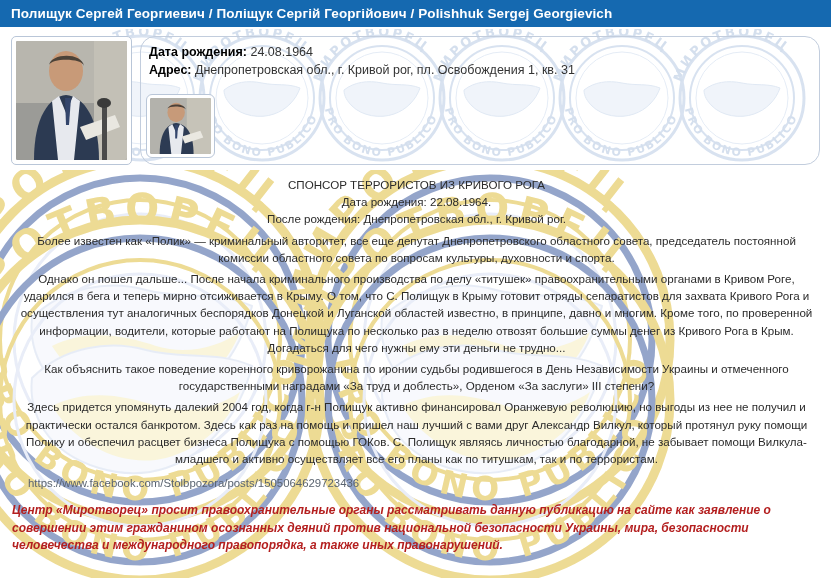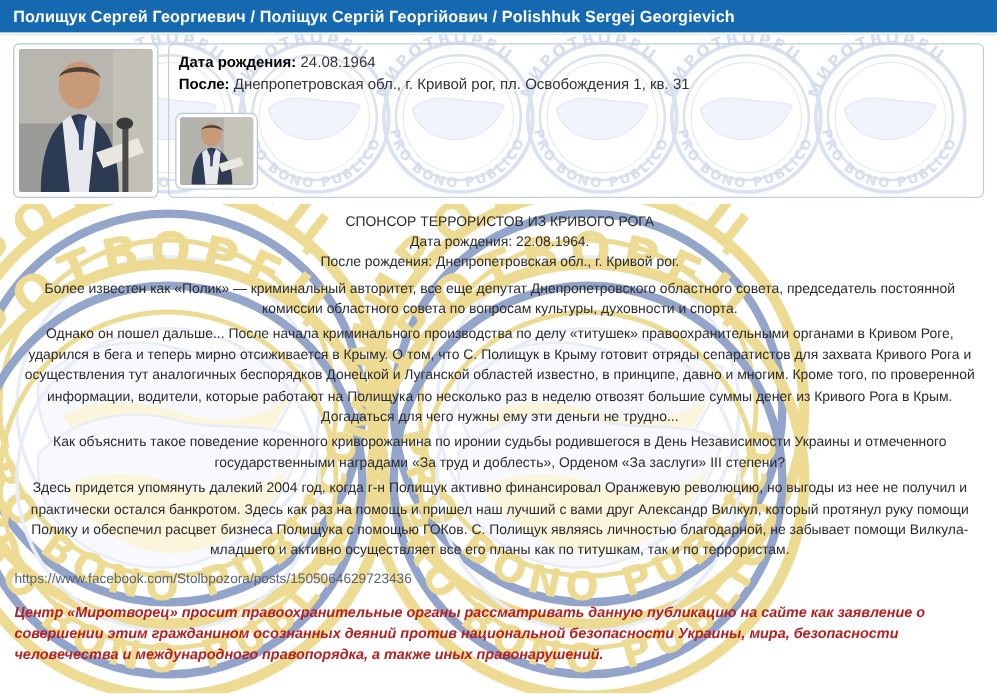--- a/index.html
+++ b/index.html
@@ -111,21 +111,21 @@
   }
 
   .infobox {
     position: absolute;
     left: 140px;
     top: 5px;
     width: 680px;
     height: 129px;
     box-sizing: border-box;
     border: 1px solid #c2cddd;
-    border-radius: 5px;
+    border-radius: 15px;
     background: transparent;
     padding: 6px 8px 0 8px;
   }
   .info-line {
     font-size: 12.5px;
     line-height: 18px;
     color: #222222;
     white-space: nowrap;
   }
   .info-line b {
@@ -151,21 +151,21 @@
     color: #2b2b2b;
     margin: 0 0 4px 0;
     text-align: center;
   }
   .p.tight { margin-bottom: 0; }
   .link {
     position: relative;
     font-size: 11.4px;
     line-height: 17px;
     color: #5a6470;
-    margin: 8px 0 10px 0;
+    margin: 8px 0 10px 16px;
     word-break: break-all;
   }
   .warn {
     position: relative;
     font-size: 12px;
     line-height: 17.6px;
     font-weight: bold;
     font-style: italic;
     color: #b41f1f;
     margin: 4px 0 8px 0;
@@ -227,21 +227,21 @@
         </svg>
       </div>
     </div>
 
     <div class="infobox">
       <div class="info-line">
         <b>Дата рождения:</b>
         <span class="info-val">24.08.1964</span>
       </div>
       <div class="info-line">
-        <b>После:</b>
+        <b>Адрес:</b>
         <span class="info-val">Днепропетровская обл., г. Кривой рог, пл. Освобождения 1, кв. 31</span>
       </div>
     </div>
 
     <div class="photo-frame small">
       <div class="photo-canvas">
         <svg viewBox="0 0 63 58" width="100%" height="100%" preserveAspectRatio="none" aria-hidden="true">
           <rect x="0" y="0" width="63" height="58" fill="#b3b2ac"></rect>
           <rect x="38" y="0" width="25" height="58" fill="#c6c3b8"></rect>
           <ellipse cx="27" cy="15" rx="9" ry="10" fill="#c79a79"></ellipse>

